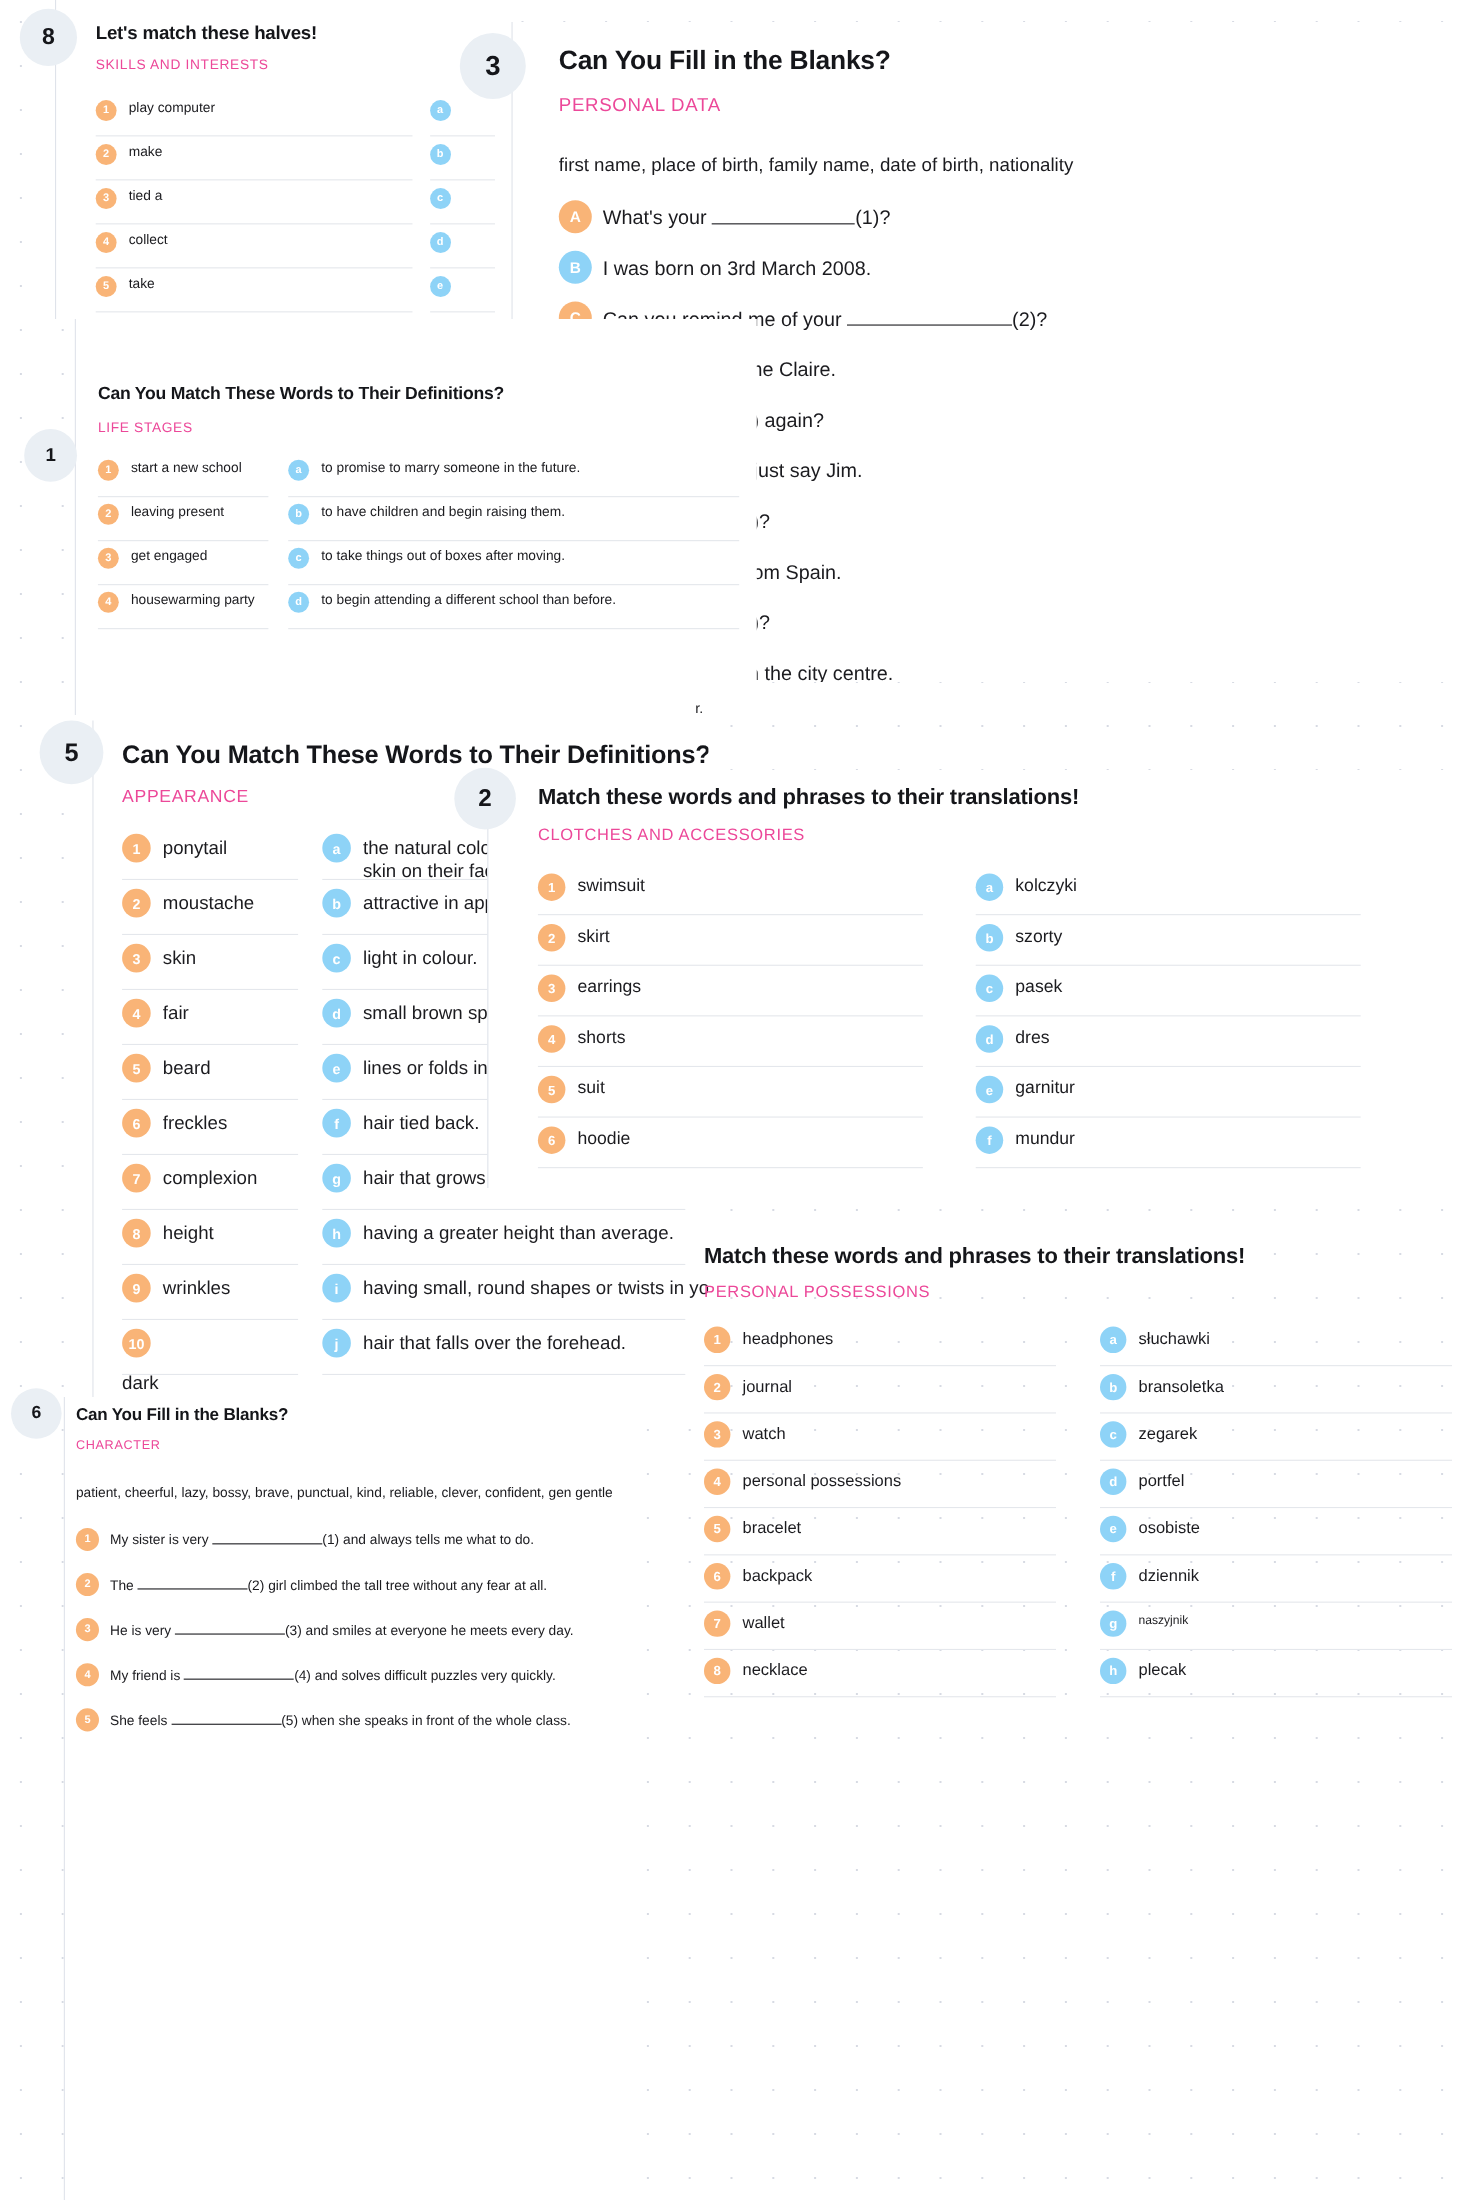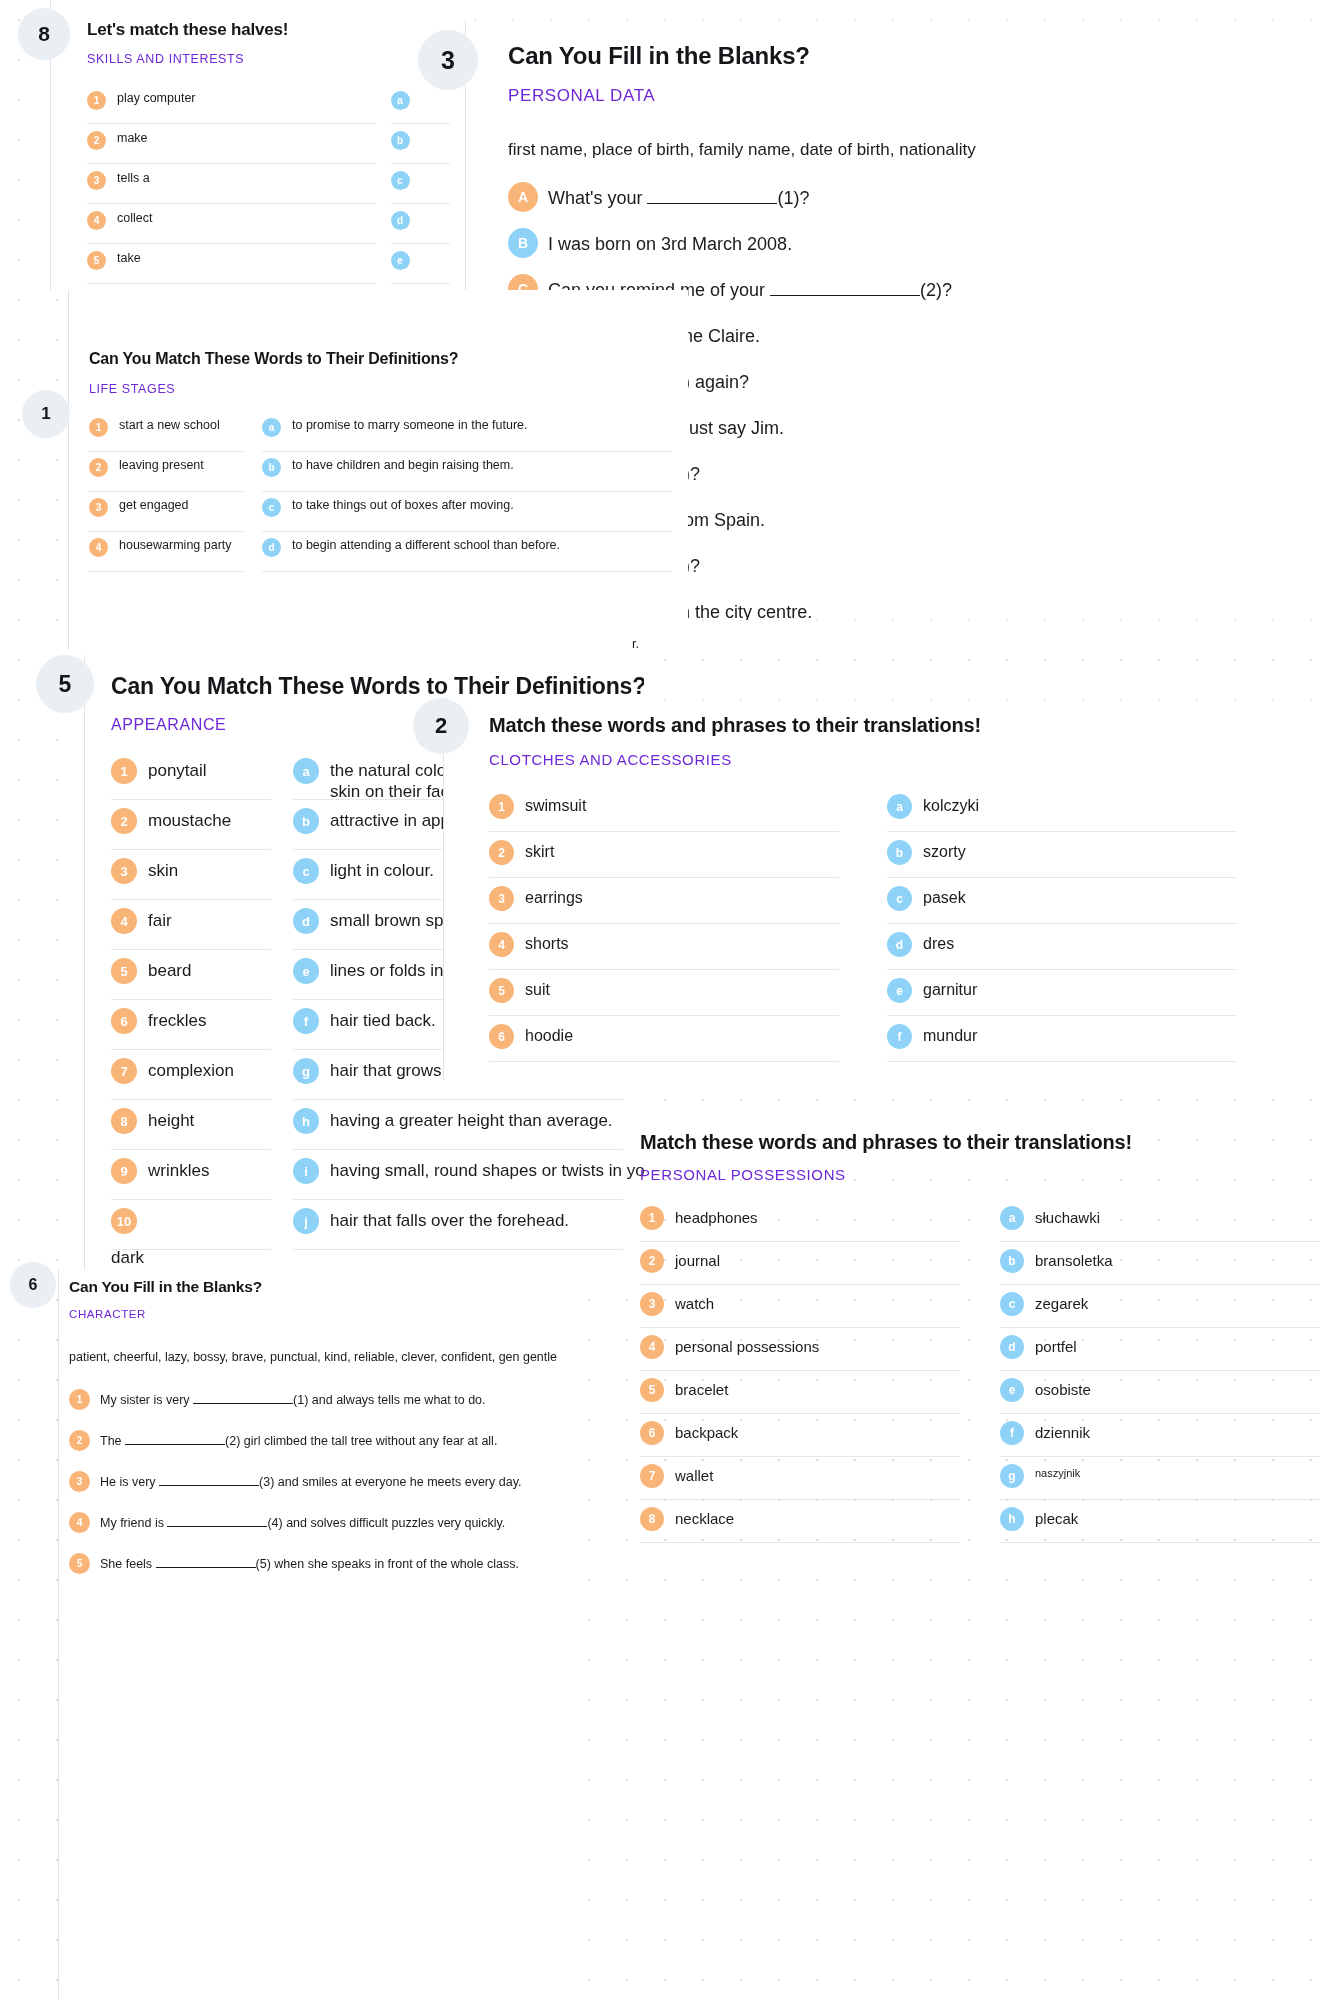--- a/index.html
+++ b/index.html
@@ -42,21 +42,21 @@
     display:flex;align-items:center;justify-content:center;
     font-weight:bold;font-size:21px;color:#15161a;
     z-index:5;
   }
   .ex-title{
     font-weight:bold;
     letter-spacing:-.2px;
     color:#15161a;
   }
   .ex-sub{
-    color:#6d28d9;
+    color:#ec4899;
     letter-spacing:.6px;
   }
   .ex-bank{
     color:#1b1b1f;
   }
   
   .mrow{
     display:flex;align-items:flex-start;gap:11px;
     border-bottom:1px solid #e4e7ec;
     box-sizing:border-box;
@@ -97,21 +97,21 @@
         <div class="mrow" style="height:40px;padding-top:7px;">
           <span class="chip num" style="width:19px;height:19px;font-size:10px;">1</span>
           <span class="mtext" style="font-size:12.5px;">play computer</span>
         </div>
         <div class="mrow" style="height:40px;padding-top:7px;">
           <span class="chip num" style="width:19px;height:19px;font-size:10px;">2</span>
           <span class="mtext" style="font-size:12.5px;">make</span>
         </div>
         <div class="mrow" style="height:40px;padding-top:7px;">
           <span class="chip num" style="width:19px;height:19px;font-size:10px;">3</span>
-          <span class="mtext" style="font-size:12.5px;">tells a</span>
+          <span class="mtext" style="font-size:12.5px;">tied a</span>
         </div>
         <div class="mrow" style="height:40px;padding-top:7px;">
           <span class="chip num" style="width:19px;height:19px;font-size:10px;">4</span>
           <span class="mtext" style="font-size:12.5px;">collect</span>
         </div>
         <div class="mrow" style="height:40px;padding-top:7px;">
           <span class="chip num" style="width:19px;height:19px;font-size:10px;">5</span>
           <span class="mtext" style="font-size:12.5px;">take</span>
         </div>
       </div>

